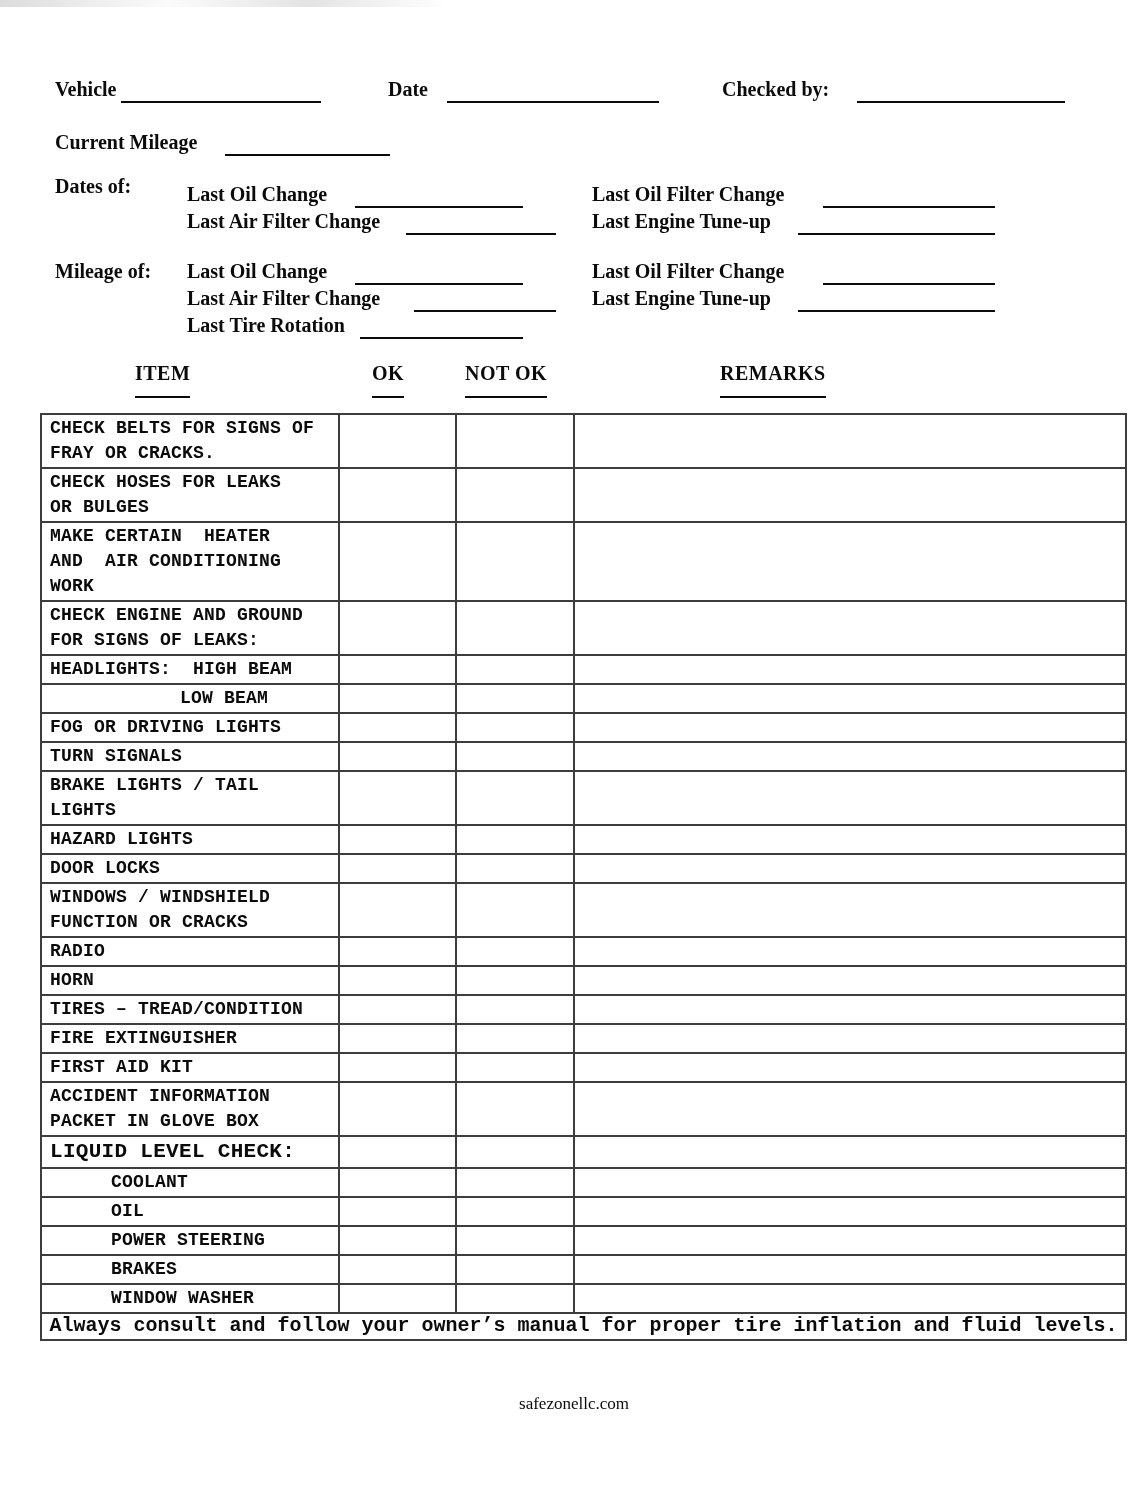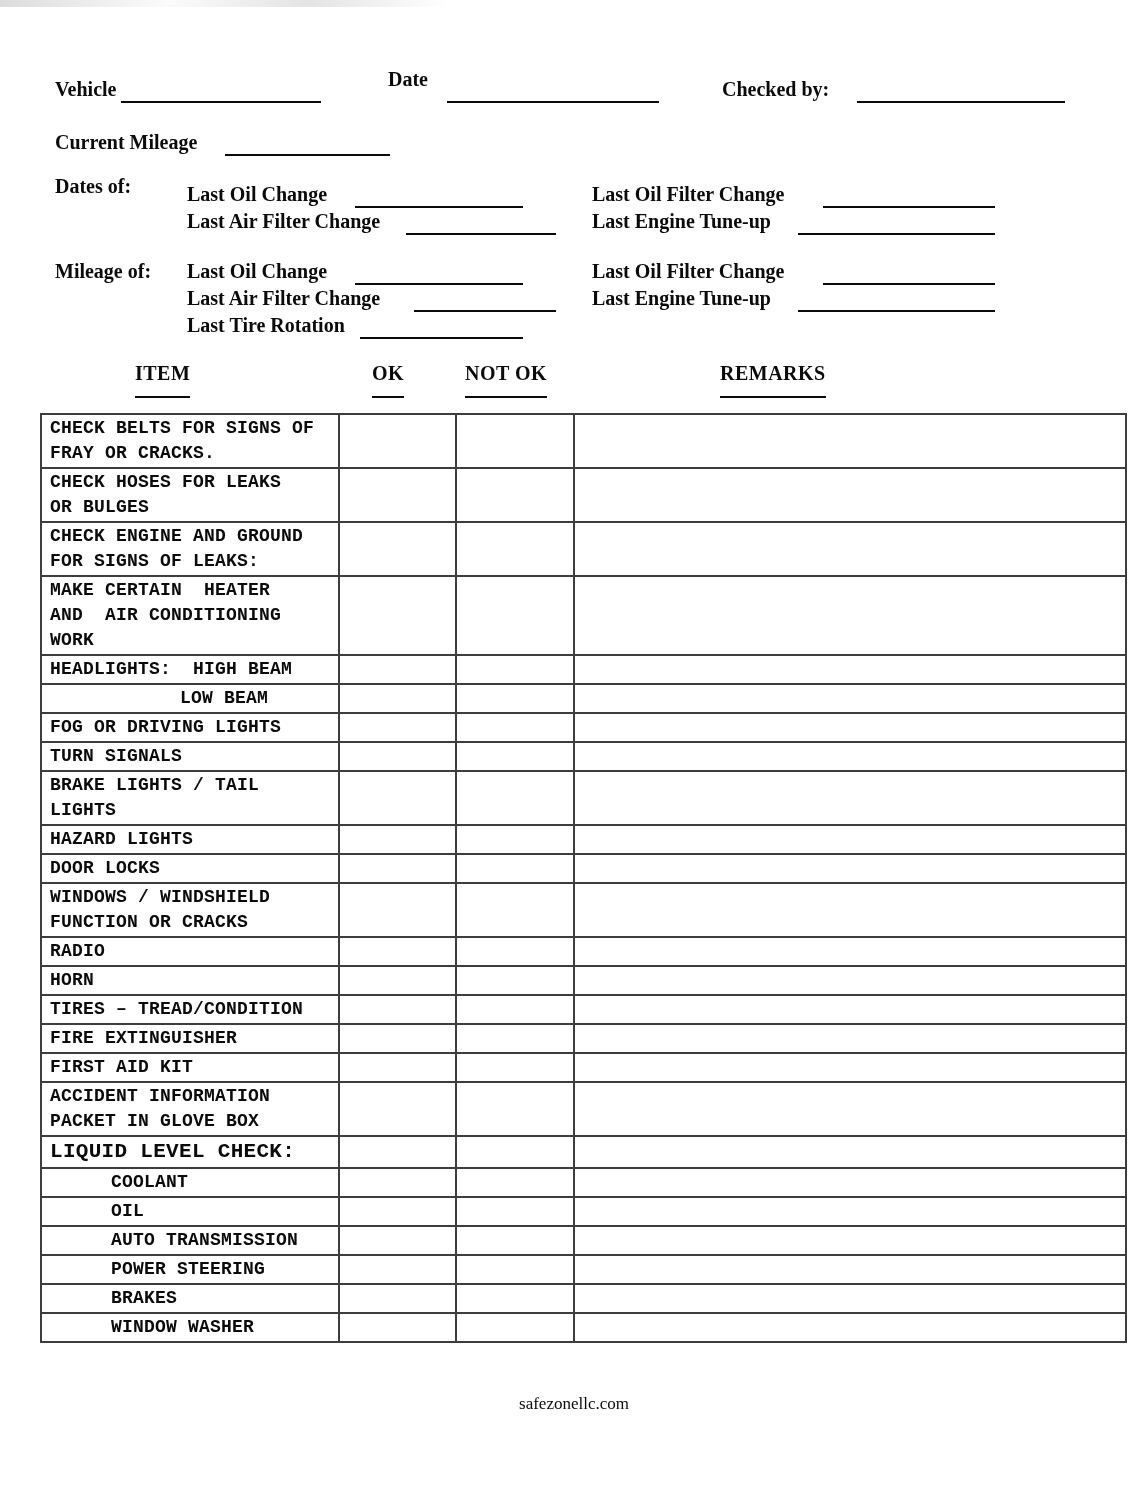--- a/index.html
+++ b/index.html
@@ -63,21 +63,21 @@
 </head>
 <body>
 
 <div class="page">
   <div class="artifact"></div>
 
 
   <span class="lbl" style="left:55px; top:78px">Vehicle</span>
   <span class="blank" style="left:121px; top:82px; width:200px"></span>
 
-  <span class="lbl" style="left:388px; top:68px">Date</span>
+  <span class="lbl" style="left:388px; top:78px">Date</span>
   <span class="blank" style="left:447px; top:82px; width:212px"></span>
 
   <span class="lbl" style="left:722px; top:78px">Checked by:</span>
   <span class="blank" style="left:857px; top:82px; width:208px"></span>
 
   <span class="lbl" style="left:55px; top:131px">Current Mileage</span>
   <span class="blank" style="left:225px; top:135px; width:165px"></span>
 
   <span class="lbl" style="left:55px; top:175px">Dates of:</span>
 
@@ -127,35 +127,35 @@
           <td class="remarks-cell"></td>
         </tr>
         <tr>
           <td class="item-cell">CHECK HOSES FOR LEAKS
 OR BULGES</td>
           <td class="ok-cell"></td>
           <td class="notok-cell"></td>
           <td class="remarks-cell"></td>
         </tr>
         <tr>
-          <td class="item-cell">CHECK ENGINE AND GROUND
-FOR SIGNS OF LEAKS:</td>
-          <td class="ok-cell"></td>
-          <td class="notok-cell"></td>
-          <td class="remarks-cell"></td>
-        </tr>
-        <tr>
           <td class="item-cell">MAKE CERTAIN  HEATER
 AND  AIR CONDITIONING
 WORK</td>
           <td class="ok-cell"></td>
           <td class="notok-cell"></td>
           <td class="remarks-cell"></td>
         </tr>
         <tr>
+          <td class="item-cell">CHECK ENGINE AND GROUND
+FOR SIGNS OF LEAKS:</td>
+          <td class="ok-cell"></td>
+          <td class="notok-cell"></td>
+          <td class="remarks-cell"></td>
+        </tr>
+        <tr>
           <td class="item-cell">HEADLIGHTS:  HIGH BEAM</td>
           <td class="ok-cell"></td>
           <td class="notok-cell"></td>
           <td class="remarks-cell"></td>
         </tr>
         <tr>
           <td class="item-cell ind-3">LOW BEAM</td>
           <td class="ok-cell"></td>
           <td class="notok-cell"></td>
           <td class="remarks-cell"></td>
@@ -246,40 +246,37 @@
           <td class="notok-cell"></td>
           <td class="remarks-cell"></td>
         </tr>
         <tr>
           <td class="item-cell ind-1">OIL</td>
           <td class="ok-cell"></td>
           <td class="notok-cell"></td>
           <td class="remarks-cell"></td>
         </tr>
         <tr>
-          <td class="item-cell ind-1">AUTO TRANSMISSION</td>
-          <td class="ok-cell"></td>
-          <td class="notok-cell"></td>
-          <td class="remarks-cell"></td>
-        </tr>
-        <tr>
           <td class="item-cell ind-1">POWER STEERING</td>
           <td class="ok-cell"></td>
           <td class="notok-cell"></td>
           <td class="remarks-cell"></td>
         </tr>
         <tr>
           <td class="item-cell ind-1">BRAKES</td>
           <td class="ok-cell"></td>
           <td class="notok-cell"></td>
           <td class="remarks-cell"></td>
         </tr>
         <tr>
           <td class="item-cell ind-1">WINDOW WASHER</td>
           <td class="ok-cell"></td>
           <td class="notok-cell"></td>
           <td class="remarks-cell"></td>
+        </tr>
+        <tr>
+          <td colspan="4" class="note-cell">Always consult and follow your owner’s manual for proper tire inflation and fluid levels.</td>
         </tr>
       </tbody>
   </table>
 
   <div class="site">safezonellc.com</div>
 </div>
 
 </body></html>

